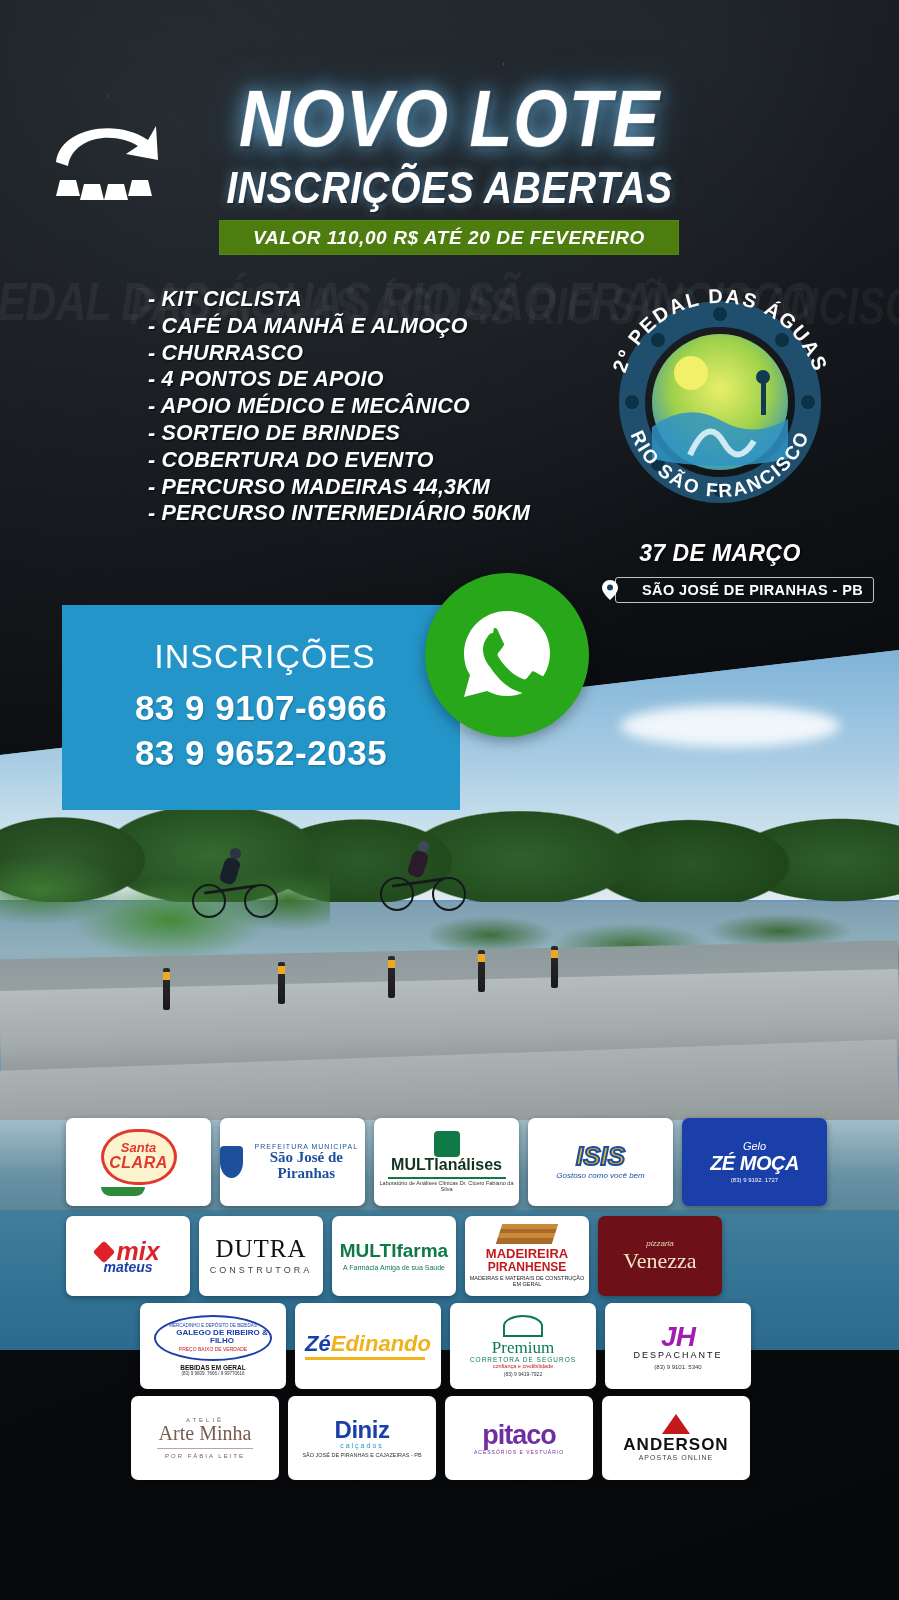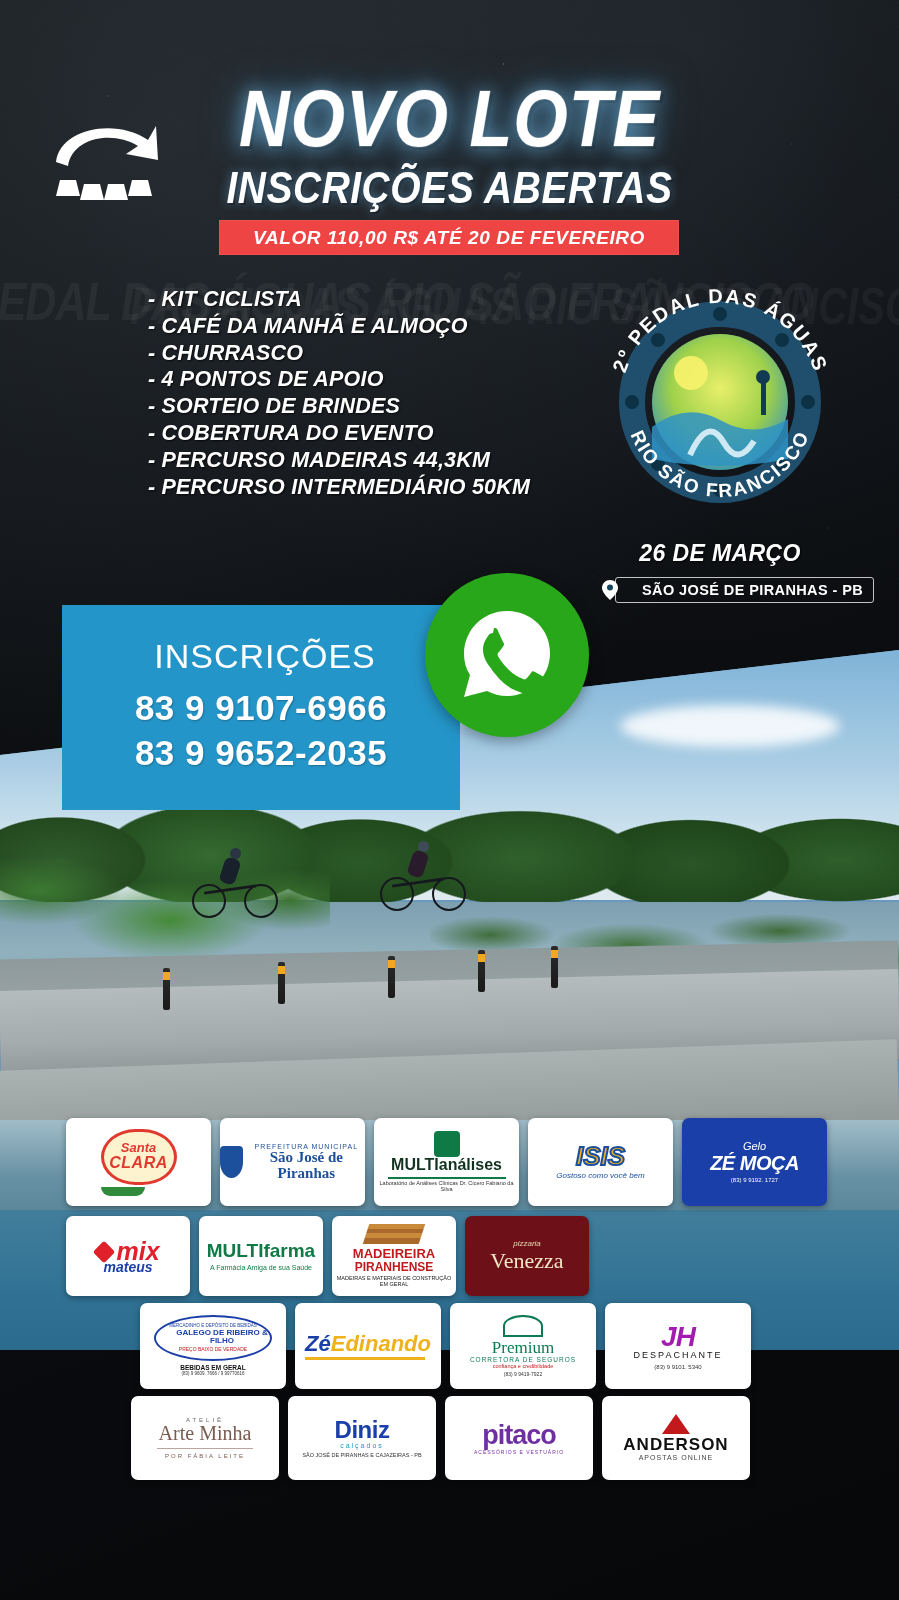--- a/index.html
+++ b/index.html
@@ -194,21 +194,21 @@
     font-weight:900; font-style:italic;
     letter-spacing:.5px;
     color:#ffffff;
     text-shadow:0 0 10px rgba(110,180,230,.55), 2px 2px 0 rgba(0,0,0,.4);
     transform:scaleY(1.12);
     transform-origin:center top;
   }
   .price-bar {
     position:absolute; left:219px; top:220px;
     width:460px; height:35px;
-    background:#ef4444;
+    background:#4d7c0f;
     display:flex; align-items:center; justify-content:center;
     box-shadow:0 0 0 1px rgba(255,255,255,.06) inset;
   }
   .price-bar span {
     color:#ffffff; font-size:19px; font-weight:700; font-style:italic;
     letter-spacing:.6px;
   }
 
   
   .benefits {
@@ -457,20 +457,21 @@
   <div class="title-insc">INSCRIÇÕES ABERTAS</div>
   <div class="price-bar">
     <span>VALOR 110,00 R$ ATÉ 20 DE FEVEREIRO</span>
   </div>
 
   <ul class="benefits">
     <li>- KIT CICLISTA</li>
     <li>- CAFÉ DA MANHÃ E ALMOÇO</li>
     <li>- CHURRASCO</li>
     <li>- 4 PONTOS DE APOIO</li>
+    <li>- APOIO MÉDICO E MECÂNICO</li>
     <li>- SORTEIO DE BRINDES</li>
     <li>- COBERTURA DO EVENTO</li>
     <li>- PERCURSO MADEIRAS 44,3KM</li>
     <li>- PERCURSO INTERMEDIÁRIO 50KM</li>
   </ul>
 
   <div class="badge">
     <svg viewBox="0 0 250 250" width="250" height="250">
       <defs>
         <path id="arcTop" d="M 26 125 A 99 99 0 0 1 224 125"></path>
@@ -500,21 +501,21 @@
       <circle cx="168" cy="100" r="7" fill="#123a52"></circle>
       <text font-family="Liberation Sans, sans-serif" font-size="20" font-weight="bold" fill="#ffffff" letter-spacing="2">
         <textPath href="#arcTop" startOffset="50%" text-anchor="middle">2º PEDAL DAS ÁGUAS</textPath>
       </text>
       <text font-family="Liberation Sans, sans-serif" font-size="19" font-weight="bold" fill="#ffffff" letter-spacing="2">
         <textPath href="#arcBot" startOffset="50%" text-anchor="middle">RIO SÃO FRANCISCO</textPath>
       </text>
     </svg>
   </div>
 
-  <div class="badge-date">26 DE MARÇO</div>
+  <div class="badge-date">37 DE MARÇO</div>
   <div class="pin">
     <svg viewBox="0 0 20 22" width="20" height="22">
       <path d="M10 1 C5.6 1 2 4.5 2 8.8 C2 14.5 10 21 10 21 C10 21 18 14.5 18 8.8 C18 4.5 14.4 1 10 1 Z" fill="#ffffff"></path>
       <circle cx="10" cy="8.6" r="3" fill="#14455c"></circle>
     </svg>
   </div>
   <div class="badge-place">
     <span>SÃO JOSÉ DE PIRANHAS - PB</span>
   </div>
 
@@ -576,20 +577,26 @@
     </div>
   </div>
 
   <div class="srow r2">
     <div class="card c-w2 mix">
       <div class="logo-txt">
         <div><span class="heart"></span><span class="t1">mix</span></div>
         <div class="t2">mateus</div>
       </div>
     </div>
+    <div class="card c-w2 dutra">
+      <div class="logo-txt">
+        <div class="t1">DUTRA</div>
+        <div class="t2">CONSTRUTORA</div>
+      </div>
+    </div>
     <div class="card c-w2 multif">
       <div class="logo-txt">
         <div class="t1">MULTIfarma</div>
         <div class="t2">A Farmácia Amiga de sua Saúde</div>
       </div>
     </div>
     <div class="card c-w2 madeira">
       <div class="logo-txt">
         <div class="planks"></div>
         <div class="t1">MADEIREIRA</div>

